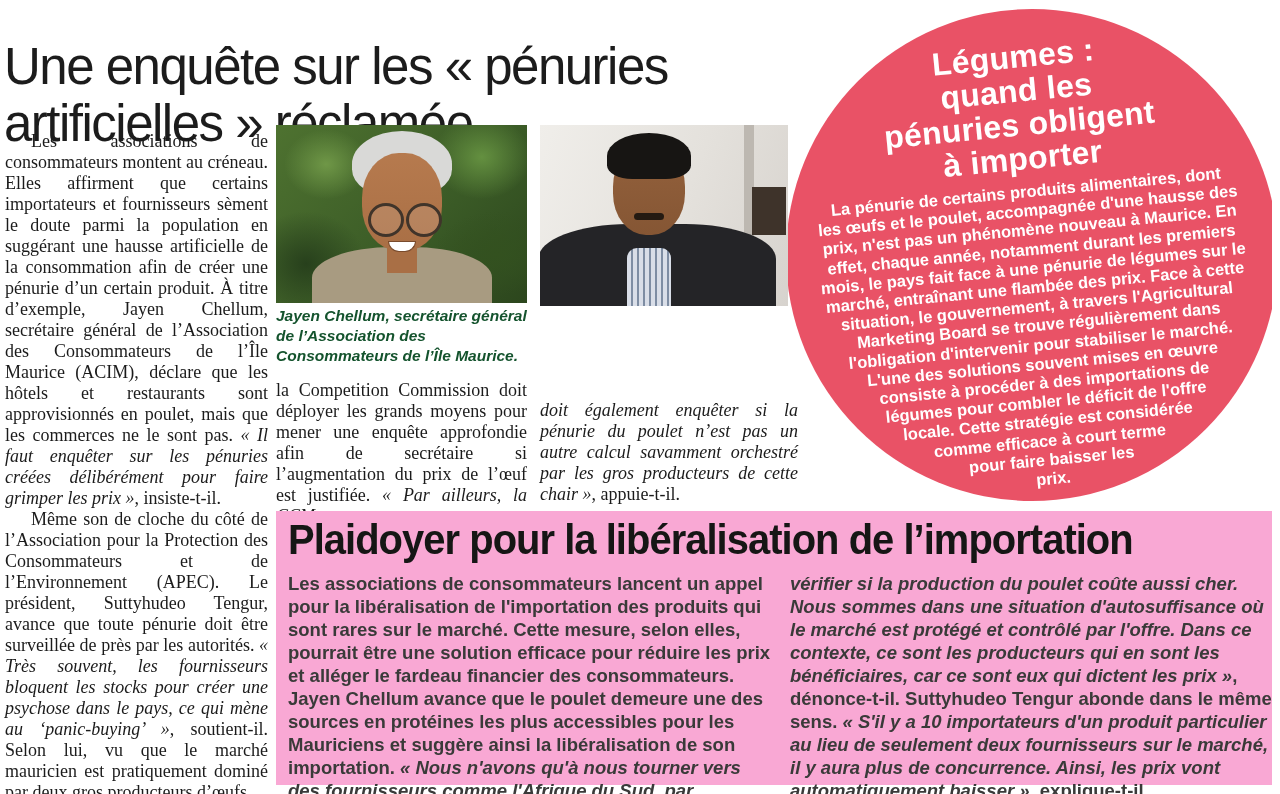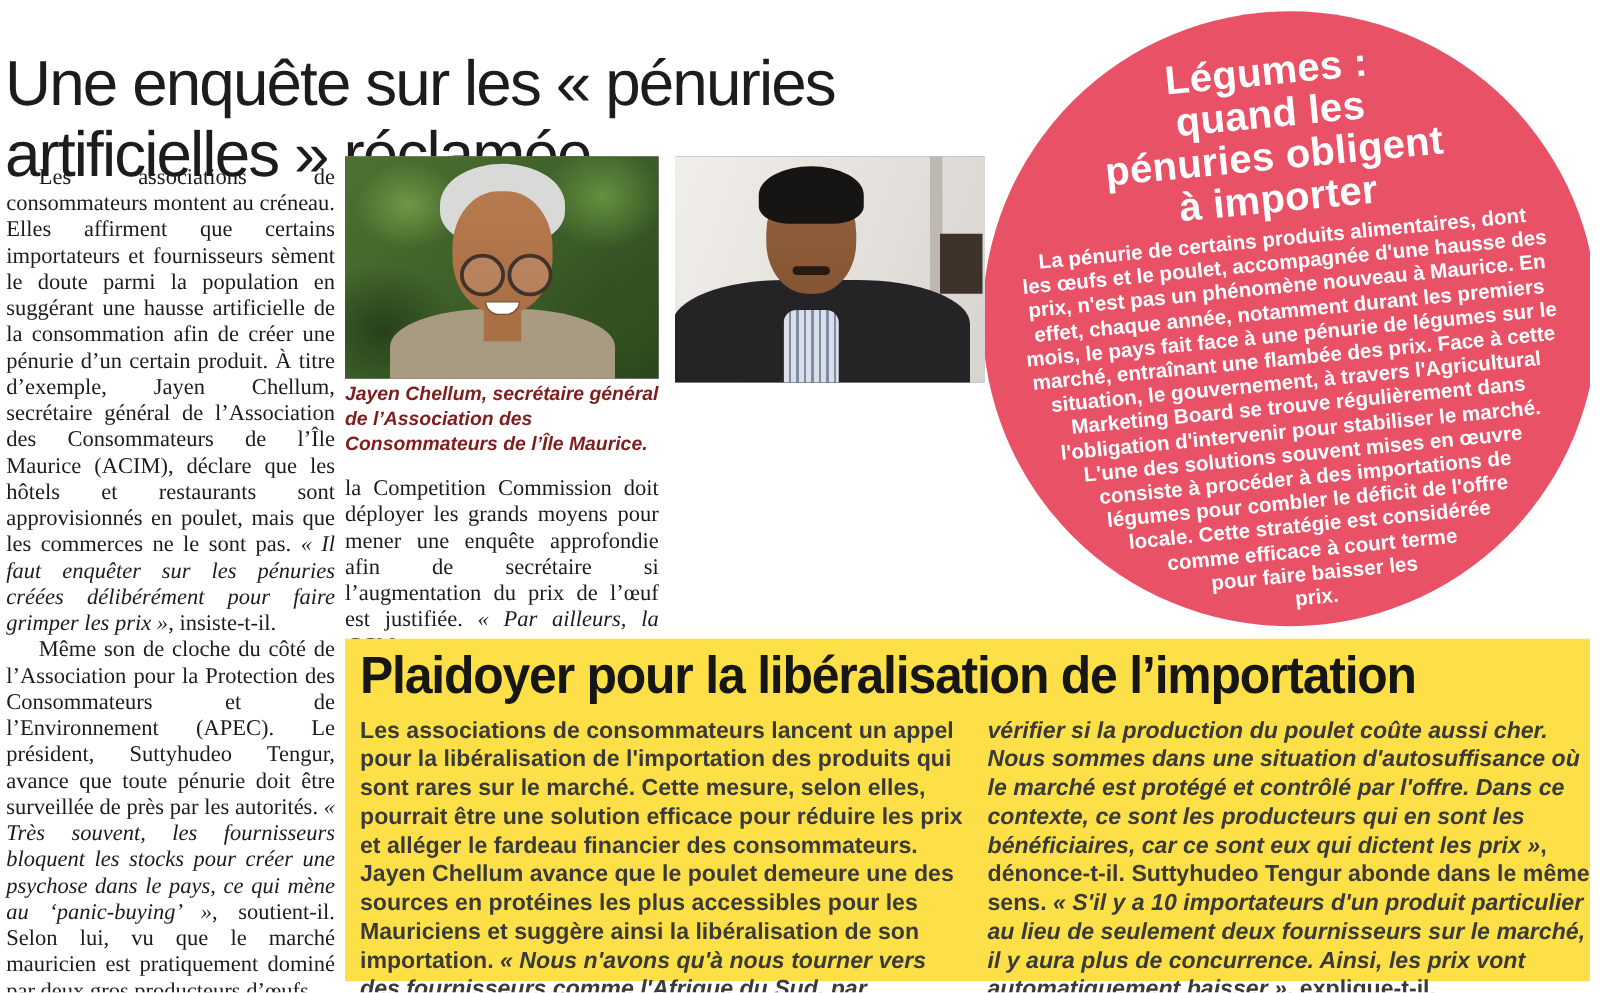--- a/index.html
+++ b/index.html
@@ -58,21 +58,21 @@
     background:linear-gradient(#94613c,#855634); border-radius:46%; }
   .p2-stache { left:44%; transform:translateX(-50%); top:88px; width:30px; height:7px;
     background:#241a12; border-radius:4px; }
   .p2-jacket { left:47%; transform:translateX(-50%); bottom:-10px; width:238px; height:92px;
     background:#242427; border-radius:38% 38% 0 0; }
   .p2-shirt { left:44%; transform:translateX(-50%); bottom:0; width:44px; height:58px;
     background:repeating-linear-gradient(90deg,#d9dee8 0 4px,#7e8da3 4px 6px);
     border-radius:10px 10px 0 0; }
   
   .caption { position:absolute; font-size:15.5px; line-height:20px; font-weight:bold;
-    font-style:italic; color:#7f1d1d; }
+    font-style:italic; color:#14532d; }
   .caption1 { left:276px; top:306px; width:251px; }
   .caption2 { left:540px; top:309px; width:248px; }
   
   .bubble { position:absolute; left:786px; top:9px; width:492px; height:492px;
     border-radius:50%; z-index:1; }
   .bubble-rot { position:absolute; inset:0; transform:rotate(-5.5deg); text-align:center; color:#fff; }
   .bubble-title { margin-top:30px; font-size:32px; line-height:34px; font-weight:bold; letter-spacing:0.3px; }
   .bubble-body { margin-top:7px; font-size:16.5px; line-height:19.2px; font-weight:bold; }
   .bubble-body div, .bubble-title div { white-space:nowrap; }
   
@@ -114,20 +114,21 @@
     <div class="p2-frame"></div>
     <div class="p2-shelf"></div>
     <div class="p2-jacket"></div>
     <div class="p2-shirt"></div>
     <div class="p2-head"></div>
     <div class="p2-hair"></div>
     <div class="p2-stache"></div>
   </div>
 
   <div class="serif col2"><span>la Competition Commission doit déployer les grands moyens pour mener une enquête approfondie afin de secrétaire si l’augmentation du prix de l’œuf est justifiée. </span><span class="it">« Par ailleurs, la CCM</span></div>
+  <div class="serif col3"><span class="it">doit également enquêter si la pénurie du poulet n’est pas un autre calcul savamment orchestré par les gros producteurs de cette chair »</span><span>, appuie-t-il.</span></div>
 
   <div class="bubble" style="background: rgb(233, 82, 102);">
     <div class="bubble-rot">
       <div class="bubble-title">
           <div>Légumes :</div>
           <div>quand les</div>
           <div>pénuries obligent</div>
           <div>à importer</div>
         </div>
       <div class="bubble-body">
@@ -144,19 +145,19 @@
           <div>consiste à procéder à des importations de</div>
           <div>légumes pour combler le déficit de l'offre</div>
           <div>locale. Cette stratégie est considérée</div>
           <div>comme efficace à court terme</div>
           <div>pour faire baisser les</div>
           <div>prix.</div>
         </div>
     </div>
   </div>
 
-  <div class="liber" style="background: #fde047;">
+  <div class="liber" style="background: #f9a8d4;">
     <div class="liber-headline">Plaidoyer pour la libéralisation de l’importation</div>
     <div class="liber-col liber-left"><span>Les associations de consommateurs lancent un appel pour la libéralisation de l'importation des produits qui sont rares sur le marché. Cette mesure, selon elles, pourrait être une solution efficace pour réduire les prix et alléger le fardeau financier des consommateurs. Jayen Chellum avance que le poulet demeure une des sources en protéines les plus accessibles pour les Mauriciens et suggère ainsi la libéralisation de son importation. </span><span class="it">« Nous n'avons qu'à nous tourner vers des fournisseurs comme l'Afrique du Sud, par exemple, pour</span></div>
     <div class="liber-col liber-right"><span class="it">vérifier si la production du poulet coûte aussi cher. Nous sommes dans une situation d'autosuffisance où le marché est protégé et contrôlé par l'offre. Dans ce contexte, ce sont les producteurs qui en sont les bénéficiaires, car ce sont eux qui dictent les prix »</span><span>, dénonce-t-il.  Suttyhudeo Tengur abonde dans le même sens. </span><span class="it">« S'il y a 10 importateurs d'un produit particulier au lieu de seulement deux fournisseurs sur le marché, il y aura plus de concurrence. Ainsi, les prix vont automatiquement baisser »</span><span>, explique-t-il.</span></div>
   </div>
 
 </div>
 
 </body></html>

